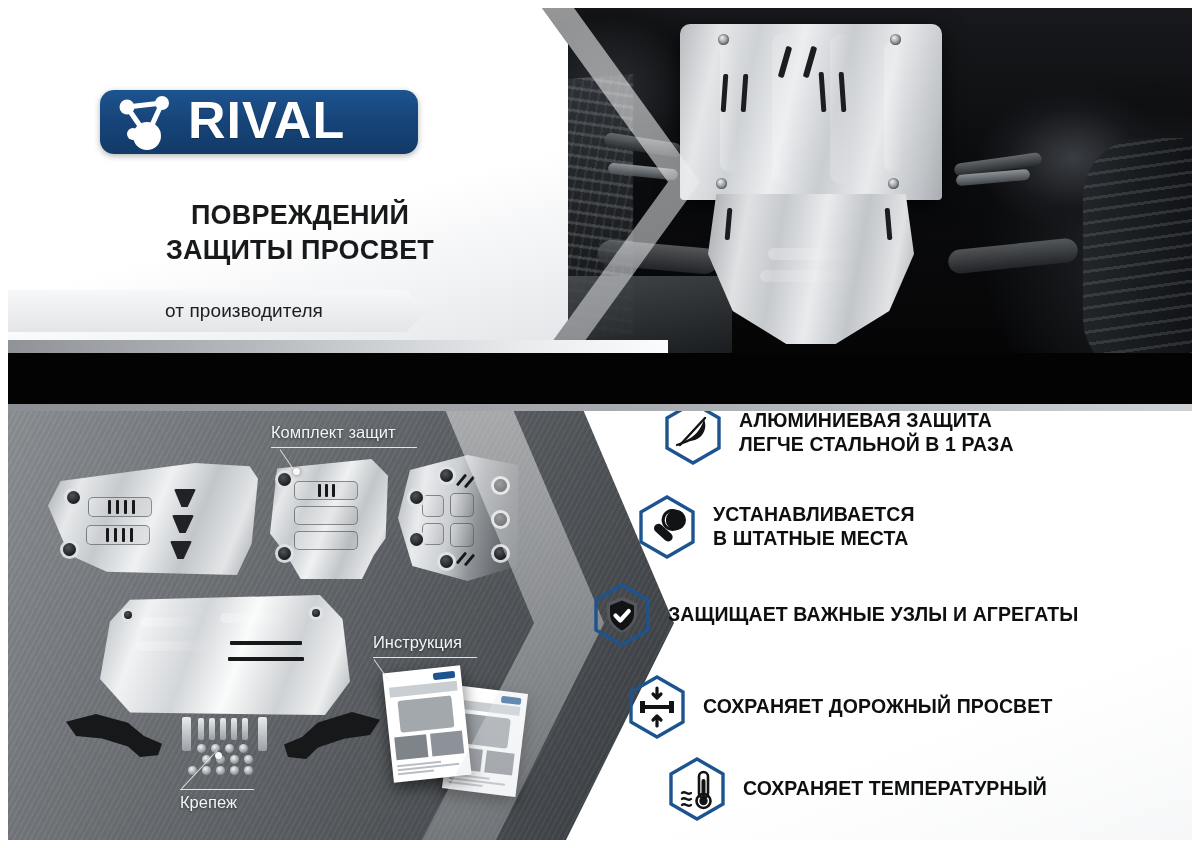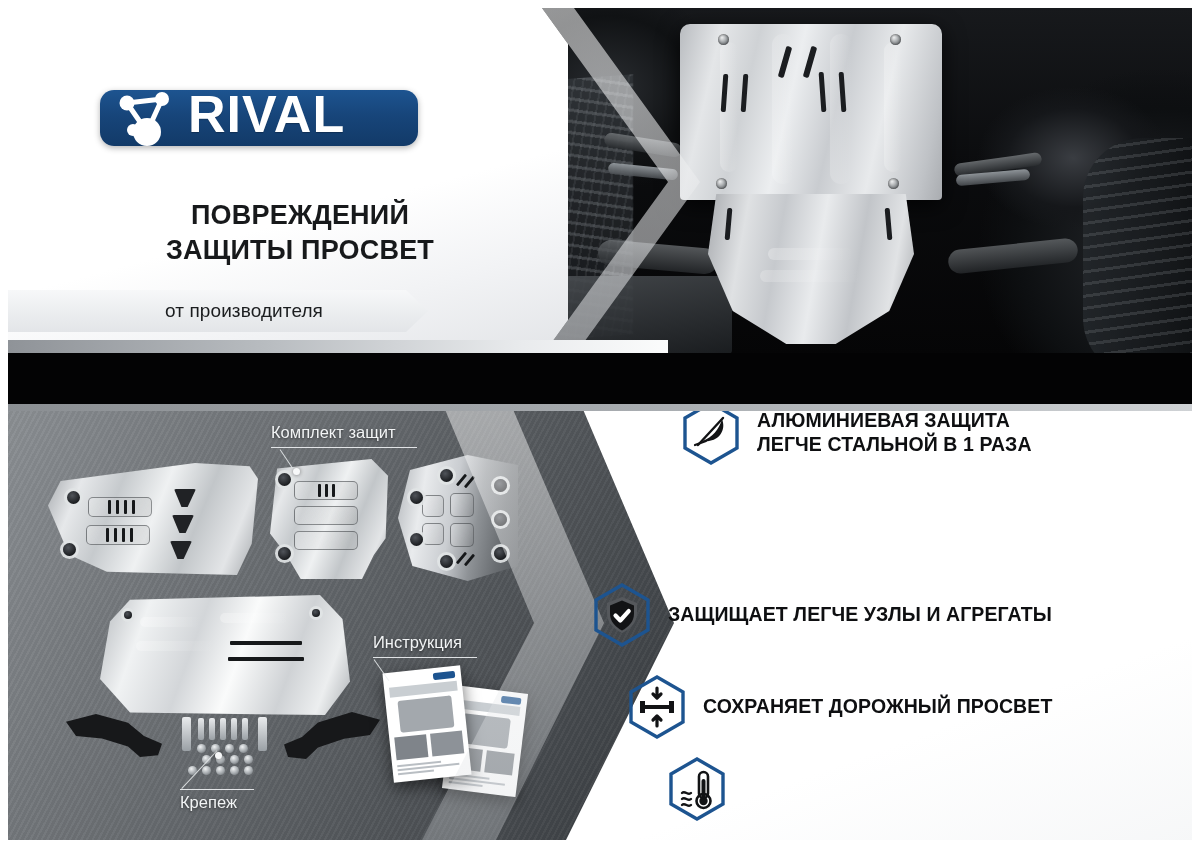--- a/index.html
+++ b/index.html
@@ -90,25 +90,25 @@
     clip-path:polygon(0 0, 534px 0, 660px 174px, 534px 348px, 0 348px);
   }
   .hero-panel-edge{
     position:absolute; left:0; top:0; width:700px; height:348px;
     clip-path:polygon(534px 0, 566px 0, 692px 174px, 566px 348px, 534px 348px, 660px 174px);
     background:linear-gradient(180deg,#ffffff,#d9dbde);
     opacity:.55;
   }
 
   .logo-box{
-    position:absolute; left:92px; top:82px; width:318px; height:56px;
+    position:absolute; left:92px; top:82px; width:318px; height:64px;
     background:linear-gradient(180deg,#1d5490 0%,#17457a 45%,#123a68 100%);
     border-radius:14px;
     box-shadow:0 2px 6px rgba(0,0,0,.30);
-    display:flex; 
+    display:flex; align-items:center;
   }
   .logo-mark{ position:relative; width:72px; height:56px; margin-left:14px; flex:0 0 auto; }
   .logo-word{
     color:#fff; font-weight:bold; font-size:52px; letter-spacing:1px;
     font-family:"Liberation Sans", sans-serif;
     margin-left:2px; line-height:1; transform:translateY(-2px);
     text-shadow:0 1px 1px rgba(0,0,0,.25);
   }
 
   .hero-title{
@@ -437,47 +437,63 @@
     <div class="callout-label" style="left:172px;top:382px;">Крепеж</div>
     <div class="callout-rule" style="left:172px;top:378px;width:74px;"></div>
     <div class="callout-line" style="left:174px;top:377px;width:52px;transform:rotate(-47deg);transform-origin:left bottom;"></div>
     <div class="callout-dot" style="left:207px;top:341px;"></div>
 
     <div class="adv-panel-shadow"></div>
     <div class="adv-panel"></div>
 
     <div class="adv-list">
 
-      <div class="adv-row" style="left:59px;top:-26px;">
+      <div class="adv-row" style="left:41px;top:-26px;">
         <div class="hexicon">
           <svg width="58" height="64" viewBox="0 0 58 64" aria-hidden="true">
             <polygon points="29,2 55,17 55,47 29,62 3,47 3,17" fill="none" stroke="#1d5490" stroke-width="3.4"></polygon>
             <path d="M40 18c-3 11-10 18-19 22 6 1 13-1 17-6 4-5 4-11 2-16z" fill="#121315"></path>
             <path d="M41 17 L16 44" stroke="#121315" stroke-width="2.4" stroke-linecap="round"></path>
             <path d="M24 40 L13 44" stroke="#121315" stroke-width="2.2" stroke-linecap="round"></path>
           </svg>
         </div>
         <div class="adv-text">
           <div>АЛЮМИНИЕВАЯ ЗАЩИТА</div>
           <div>ЛЕГЧЕ СТАЛЬНОЙ В 1 РАЗА</div>
         </div>
       </div>
 
+      <div class="adv-row" style="left:15px;top:68px;">
+        <div class="hexicon">
+          <svg width="58" height="64" viewBox="0 0 58 64" aria-hidden="true">
+            <polygon points="29,2 55,17 55,47 29,62 3,47 3,17" fill="none" stroke="#1d5490" stroke-width="3.4"></polygon>
+            <path d="M41 16a11 11 0 1 0 2 16l-2-2a8 8 0 1 1-1-11z" fill="#121315"></path>
+            <circle cx="38" cy="25" r="10" fill="#121315"></circle>
+            <path d="M38 15a10 10 0 0 0 0 20 10 10 0 0 0 7-3l-7-7 7-7a10 10 0 0 0-7-3z" fill="#121315"></path>
+            <rect x="14" y="33" width="22" height="9" rx="4.5" fill="#121315" transform="rotate(42 25 38)"></rect>
+            <circle cx="19" cy="44" r="3" fill="#ffffff"></circle>
+          </svg>
+        </div>
+        <div class="adv-text">
+          <div>УСТАНАВЛИВАЕТСЯ</div>
+          <div>В ШТАТНЫЕ МЕСТА</div>
+        </div>
+      </div>
 
       <div class="adv-row" style="left:-30px;top:156px;">
         <div class="hexicon">
           <svg width="58" height="64" viewBox="0 0 58 64" aria-hidden="true">
             <polygon points="29,2 55,17 55,47 29,62 3,47 3,17" fill="none" stroke="#1d5490" stroke-width="3.4"></polygon>
             <path d="M29 14 L44 20 v10c0 10-7 16-15 20-8-4-15-10-15-20V20z" fill="#55585c"></path>
             <path d="M29 17.5 L41 22.5 v8c0 8.4-5.6 13.6-12 17-6.4-3.4-12-8.6-12-17v-8z" fill="#121315"></path>
             <path d="M22.5 32.5 l4.8 5 8.4-9.4" fill="none" stroke="#ffffff" stroke-width="4.2" stroke-linecap="round" stroke-linejoin="round"></path>
           </svg>
         </div>
         <div class="adv-text">
-          <div>ЗАЩИЩАЕТ ЛЕГЧЕ УЗЛЫ И АГРЕГАТЫ</div>
+          <div>ЗАЩИЩАЕТ ВАЖНЫЕ УЗЛЫ И АГРЕГАТЫ</div>
         </div>
       </div>
 
       <div class="adv-row" style="left:5px;top:248px;">
         <div class="hexicon">
           <svg width="58" height="64" viewBox="0 0 58 64" aria-hidden="true">
             <polygon points="29,2 55,17 55,47 29,62 3,47 3,17" fill="none" stroke="#1d5490" stroke-width="3.4"></polygon>
             <rect x="12" y="26" width="5" height="12" fill="#121315"></rect>
             <rect x="41" y="26" width="5" height="12" fill="#121315"></rect>
             <rect x="12" y="30" width="34" height="4" fill="#121315"></rect>
@@ -497,20 +513,21 @@
             <rect x="31" y="15" width="9" height="26" rx="4.5" fill="none" stroke="#121315" stroke-width="2.6"></rect>
             <circle cx="35.5" cy="44" r="7" fill="none" stroke="#121315" stroke-width="2.6"></circle>
             <rect x="33.5" y="22" width="4" height="20" rx="2" fill="#121315"></rect>
             <circle cx="35.5" cy="44" r="4.2" fill="#121315"></circle>
             <path d="M14 36c3-3 6 3 9 0" fill="none" stroke="#121315" stroke-width="2.4" stroke-linecap="round"></path>
             <path d="M14 42c3-3 6 3 9 0" fill="none" stroke="#121315" stroke-width="2.4" stroke-linecap="round"></path>
             <path d="M14 48c3-3 6 3 9 0" fill="none" stroke="#121315" stroke-width="2.4" stroke-linecap="round"></path>
           </svg>
         </div>
         <div class="adv-text">
+          <div>СОХРАНЯЕТ ТЕМПЕРАТУРНЫЙ</div>
         </div>
       </div>
 
     </div>
   </div>
 
  </div>
 </div>
 
 </body></html>

